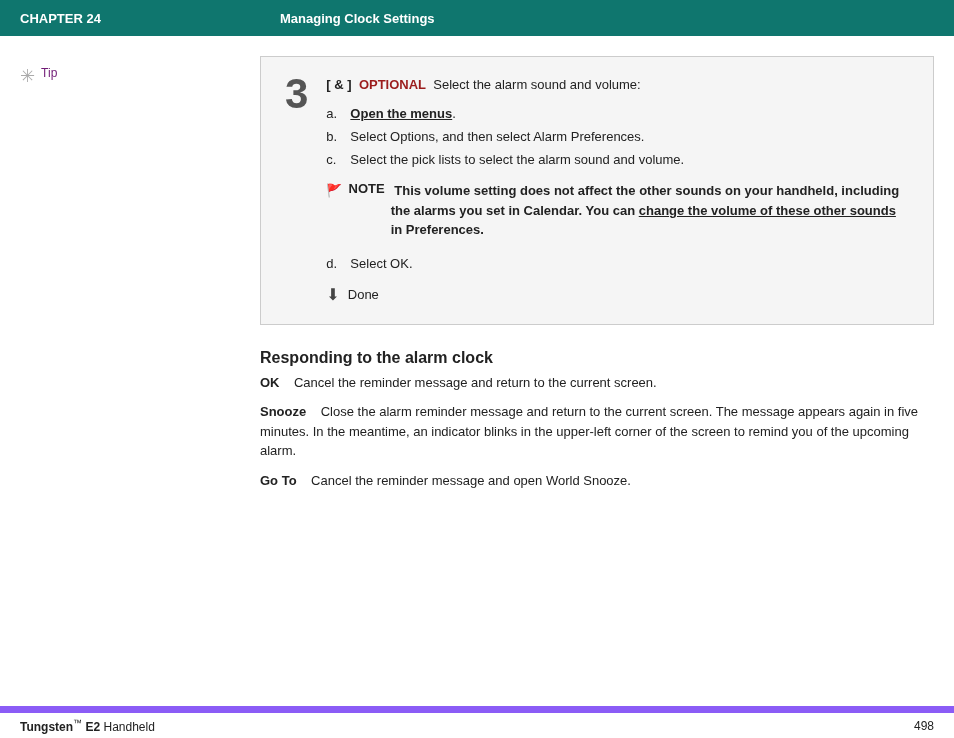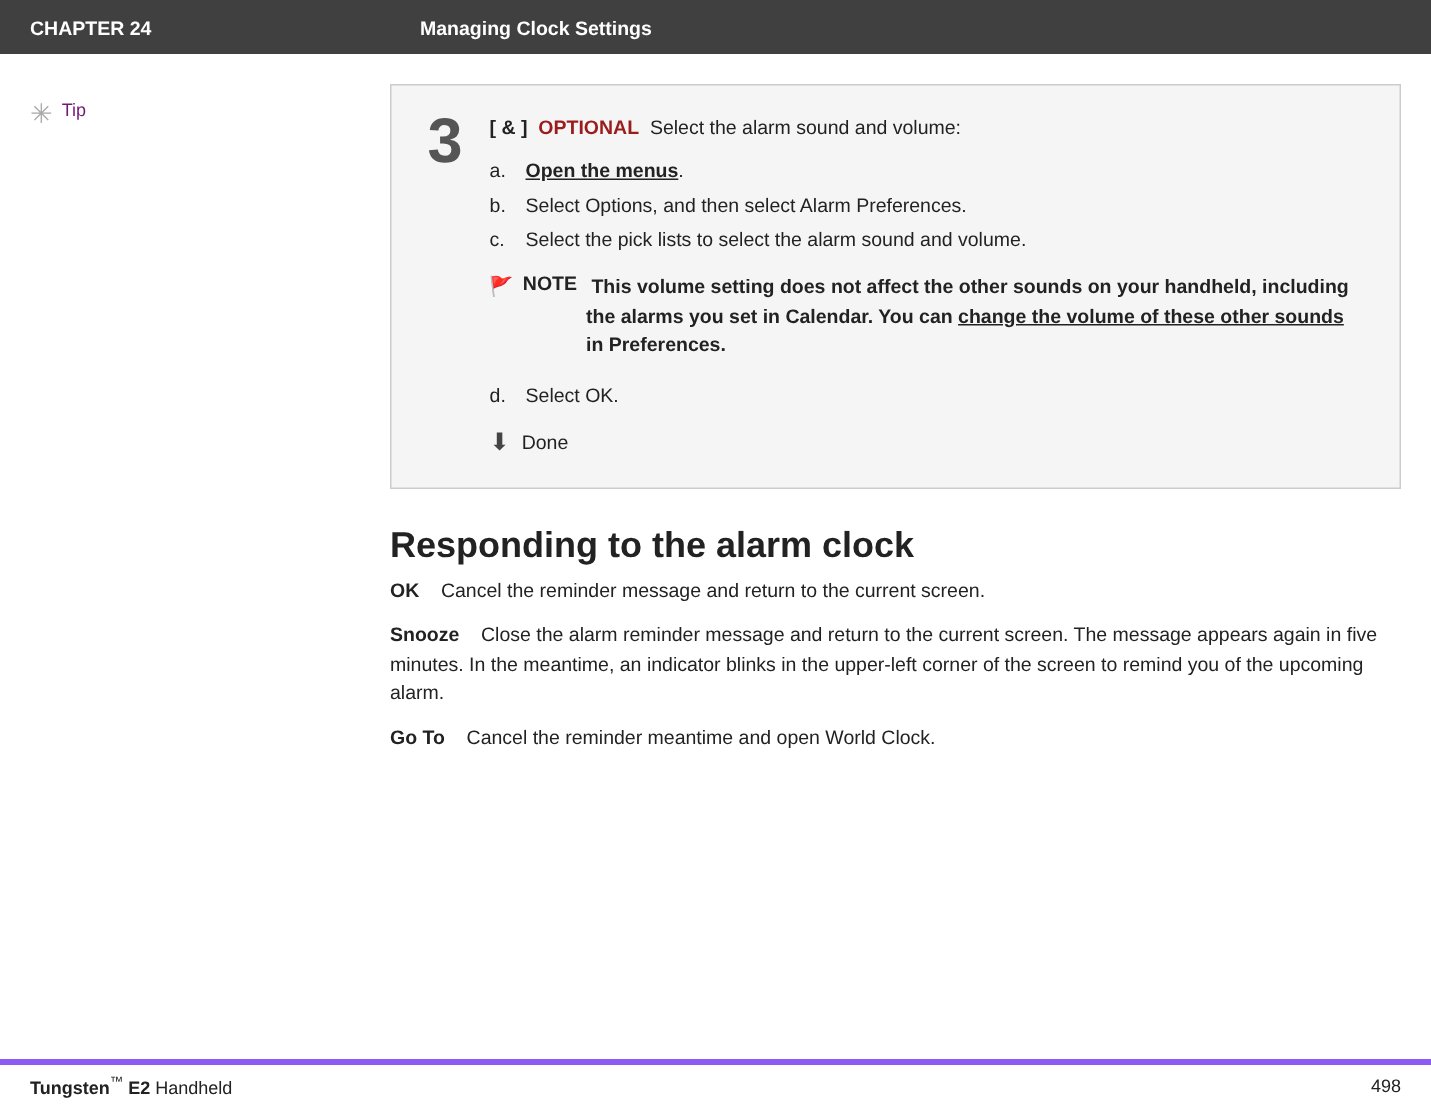--- a/index.html
+++ b/index.html
@@ -9,21 +9,21 @@
       height: 738px;
       font-family: Arial, Helvetica, sans-serif;
       font-size: 13px;
       background: #ffffff;
       color: #222;
       overflow: hidden;
     }
 
     
     .header {
-      background: #404040;
+      background: #0f766e;
       height: 36px;
       display: flex;
       align-items: center;
       padding: 0 20px;
     }
     .header-chapter {
       color: #ffffff;
       font-weight: bold;
       font-size: 13px;
       width: 260px;
@@ -170,21 +170,21 @@
       font-size: 13px;
       font-weight: normal;
       color: #222;
     }
 
     
     .responding-section {
       padding: 0 0 20px 0;
     }
     .responding-title {
-      font-size: 24px;
+      font-size: 16px;
       font-weight: bold;
       color: #222;
       margin-bottom: 6px;
     }
     .responding-subtitle {
       font-size: 13px;
       color: #222;
       margin-bottom: 14px;
     }
 
@@ -196,21 +196,21 @@
     .response-term {
       font-weight: bold;
     }
 
     
     .footer {
       position: absolute;
       bottom: 0;
       left: 0;
       right: 0;
-      border-top: 4px solid #8b5cf6;
+      border-top: 7px solid #8b5cf6;
       height: 32px;
       display: flex;
       align-items: center;
       padding: 0 20px;
       justify-content: space-between;
     }
     .footer-brand {
       font-size: 12px;
       color: #222;
     }
@@ -299,21 +299,21 @@
         &nbsp;&nbsp;&nbsp;<span>Cancel the reminder message and return to the current screen.</span>
       </div>
 
       <div class="response-item">
         <span class="response-term">Snooze</span>
         &nbsp;&nbsp;&nbsp;<span>Close the alarm reminder message and return to the current screen. The message appears again in five minutes. In the meantime, an indicator blinks in the upper-left corner of the screen to remind you of the upcoming alarm.</span>
       </div>
 
       <div class="response-item">
         <span class="response-term">Go To</span>
-        &nbsp;&nbsp;&nbsp;<span>Cancel the reminder meantime and open World Clock.</span>
+        &nbsp;&nbsp;&nbsp;<span>Cancel the reminder message and open World Snooze.</span>
       </div>
     </div>
 
   </div>
 </div>
 
 <div class="footer">
   <div class="footer-brand">
     <strong>Tungsten</strong><sup>™</sup> <strong>E2</strong> Handheld
   </div>

